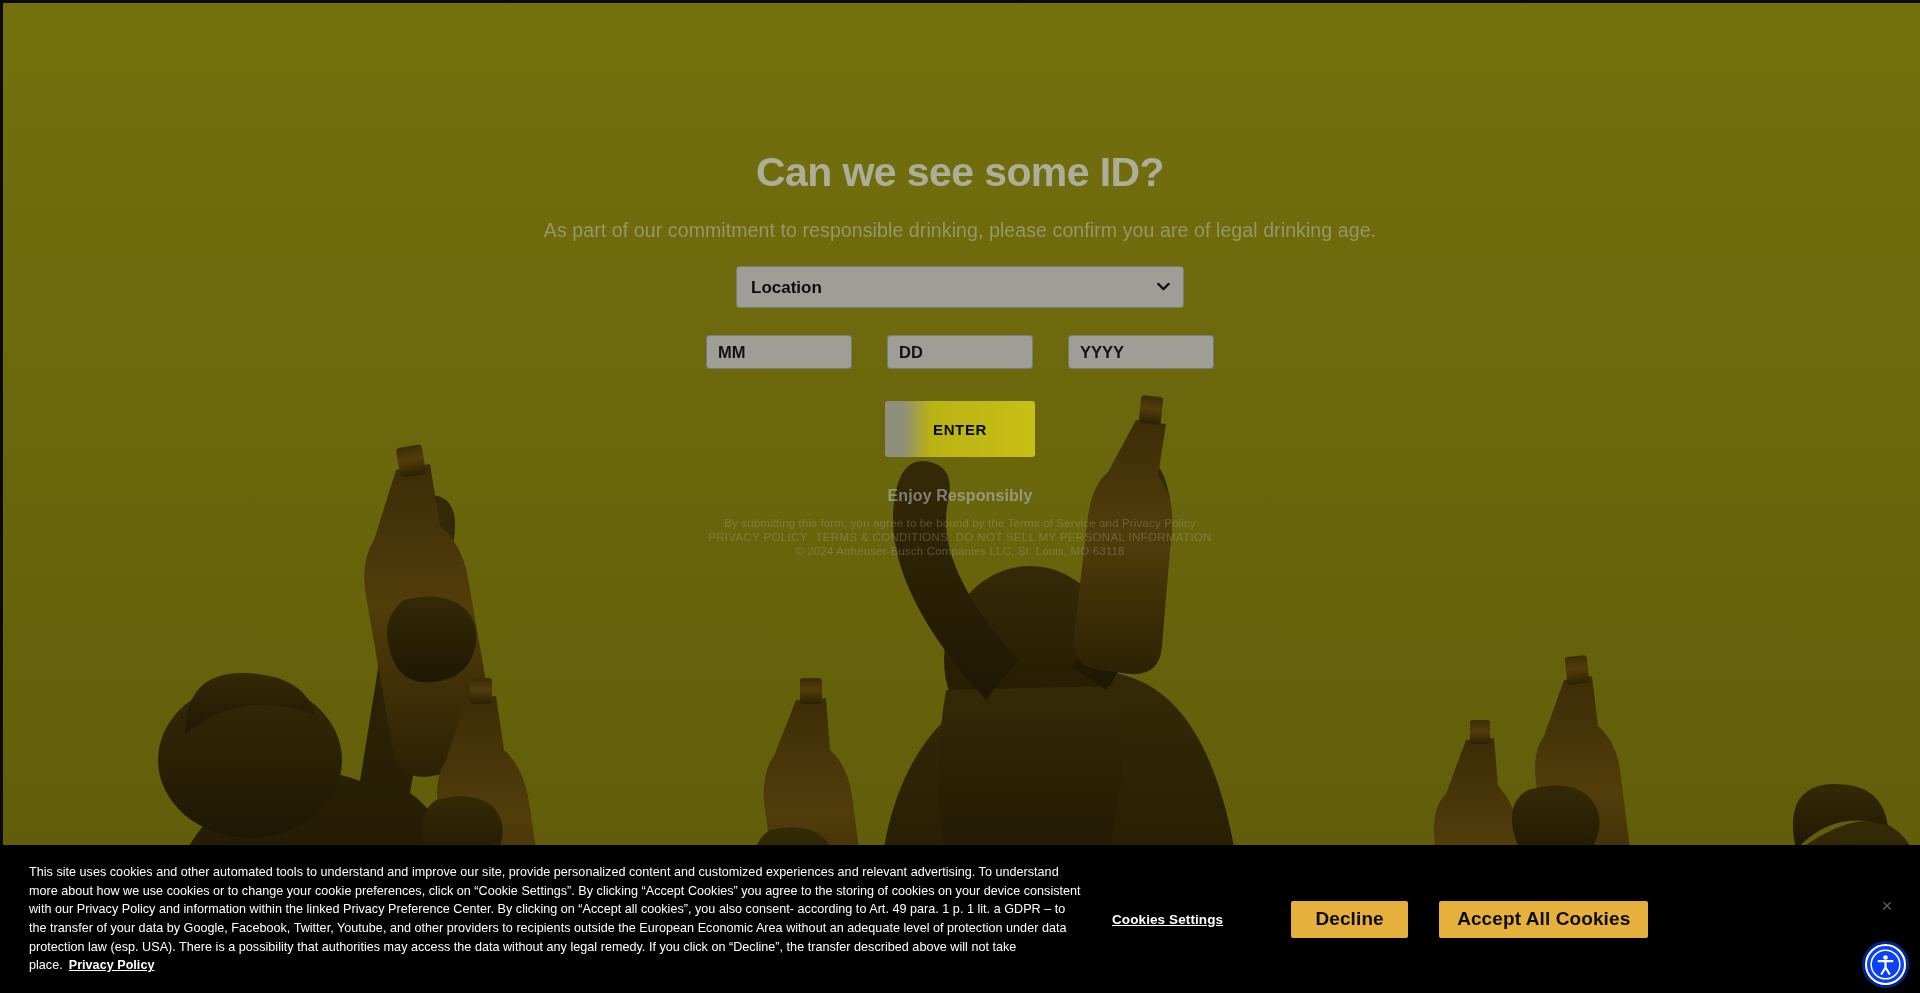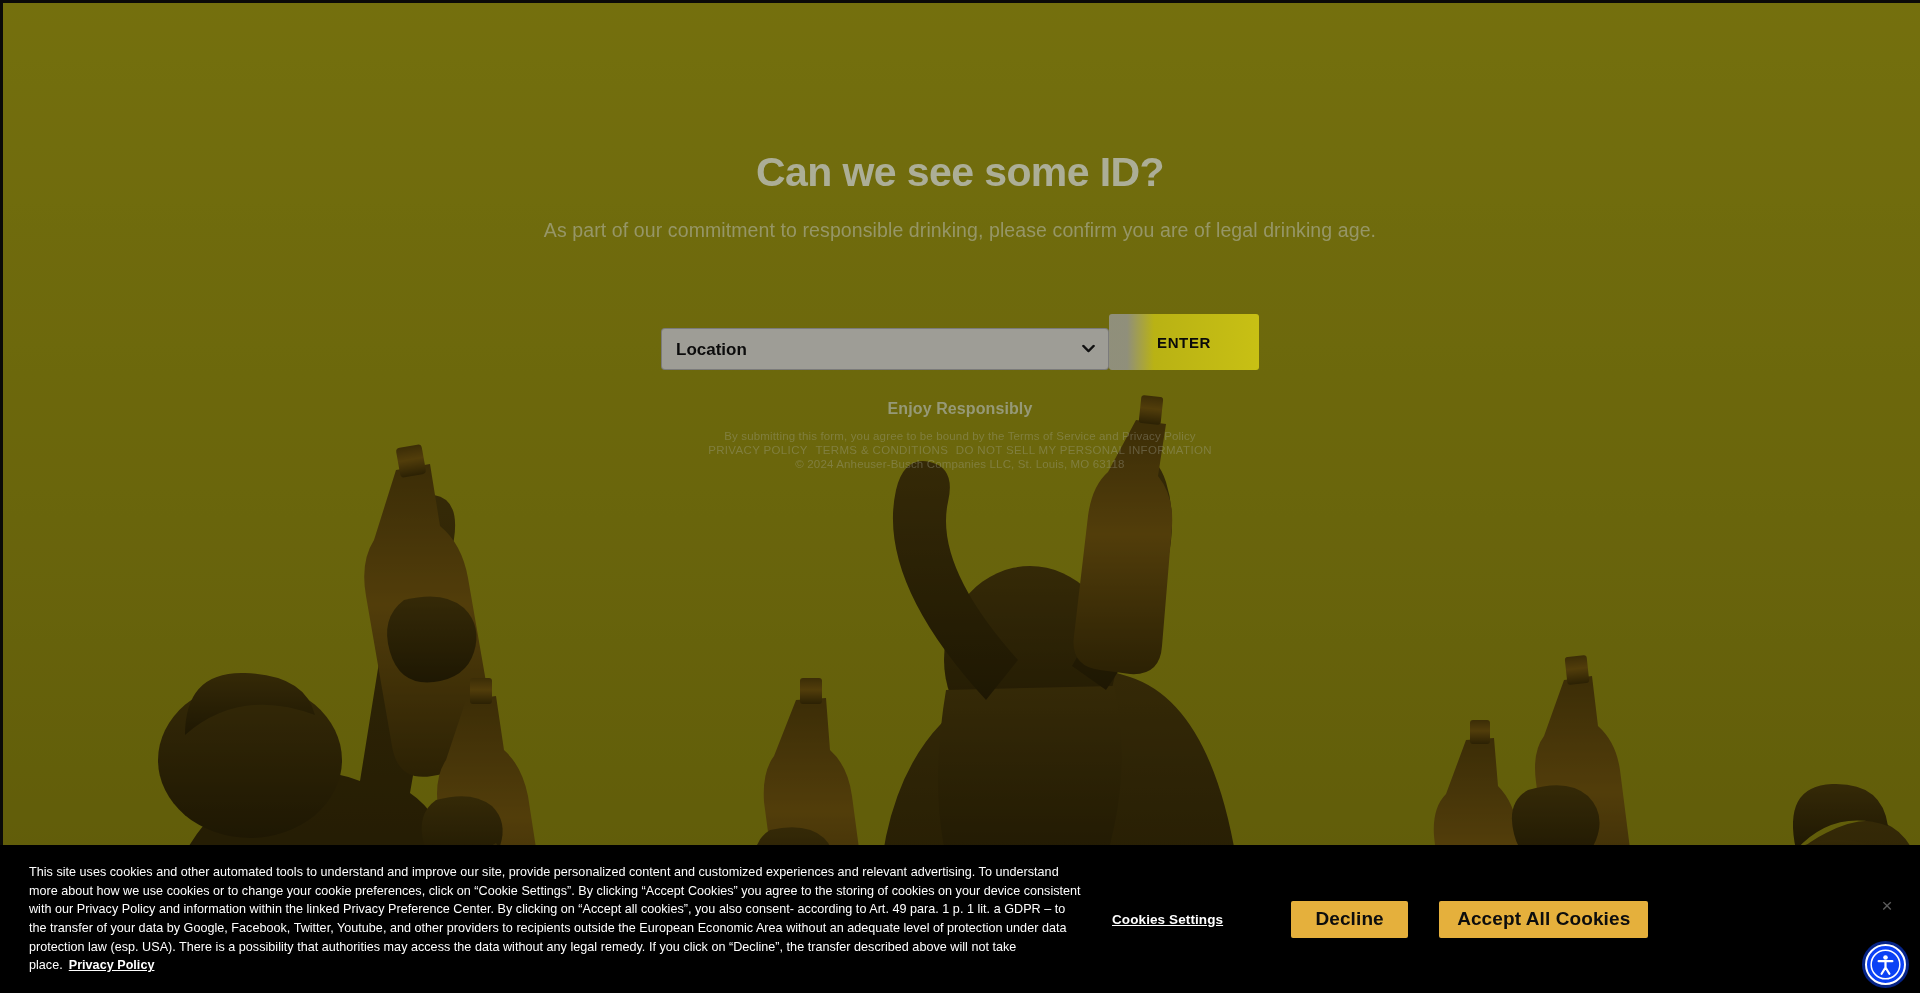--- a/index.html
+++ b/index.html
@@ -66,21 +66,21 @@
     line-height: 1.1;
   }
   .gate-sub {
     margin-top: 24px;
     font-size: 19.5px;
     font-weight: 400;
     color: rgba(186,190,186,0.52);
     letter-spacing: 0.1px;
   }
 
-  .field-wrap { margin-top: 40px; display:flex; flex-direction:row; align-items:flex-end; }
+  .field-wrap { margin-top: 24px; display:flex; flex-direction:column; align-items:center; }
 
   .location-select {
     width: 448px;
     height: 42px;
     padding: 0 14px;
     font-family: "Liberation Sans", sans-serif;
     font-size: 17px;
     font-weight: 700;
     color: #0c0c0c;
     background: rgba(161,161,161,0.93);
@@ -348,20 +348,25 @@
         <select class="location-select">
           <option>Location</option>
         </select>
         <span class="select-chev">
           <svg width="13" height="9" viewBox="0 0 13 9" fill="none" aria-hidden="true">
             <path d="M1.3 1.4 L6.5 6.6 L11.7 1.4" stroke="#111" stroke-width="2.2" stroke-linecap="round" stroke-linejoin="round"></path>
           </svg>
         </span>
       </div>
 
+      <div class="date-row">
+        <input class="date-input" type="text" placeholder="MM" style="">
+        <input class="date-input" type="text" placeholder="DD" style="">
+        <input class="date-input" type="text" placeholder="YYYY" style="">
+      </div>
 
       <button class="enter-btn">ENTER</button>
     </div>
 
     <div class="enjoy">Enjoy Responsibly</div>
 
     <div class="legal">
       <span class="legal-row">By submitting this form, you agree to be bound by the Terms of Service and Privacy Policy</span>
       <span class="legal-row links-row">
         <span>PRIVACY POLICY</span>

